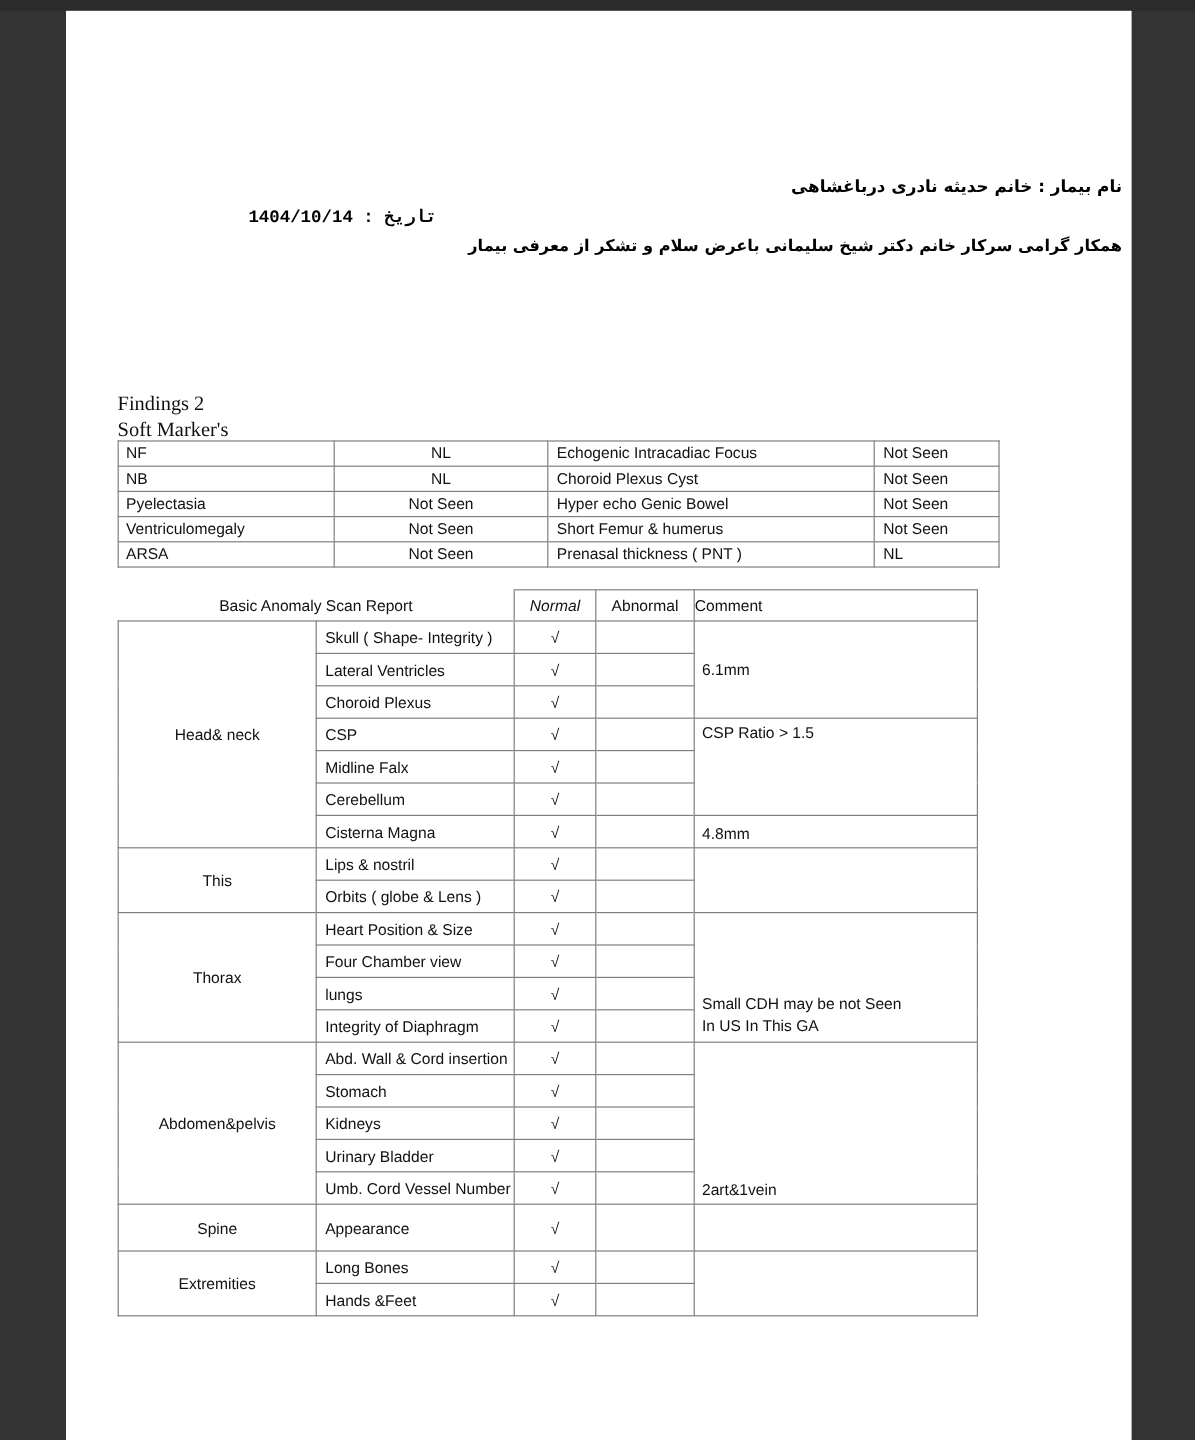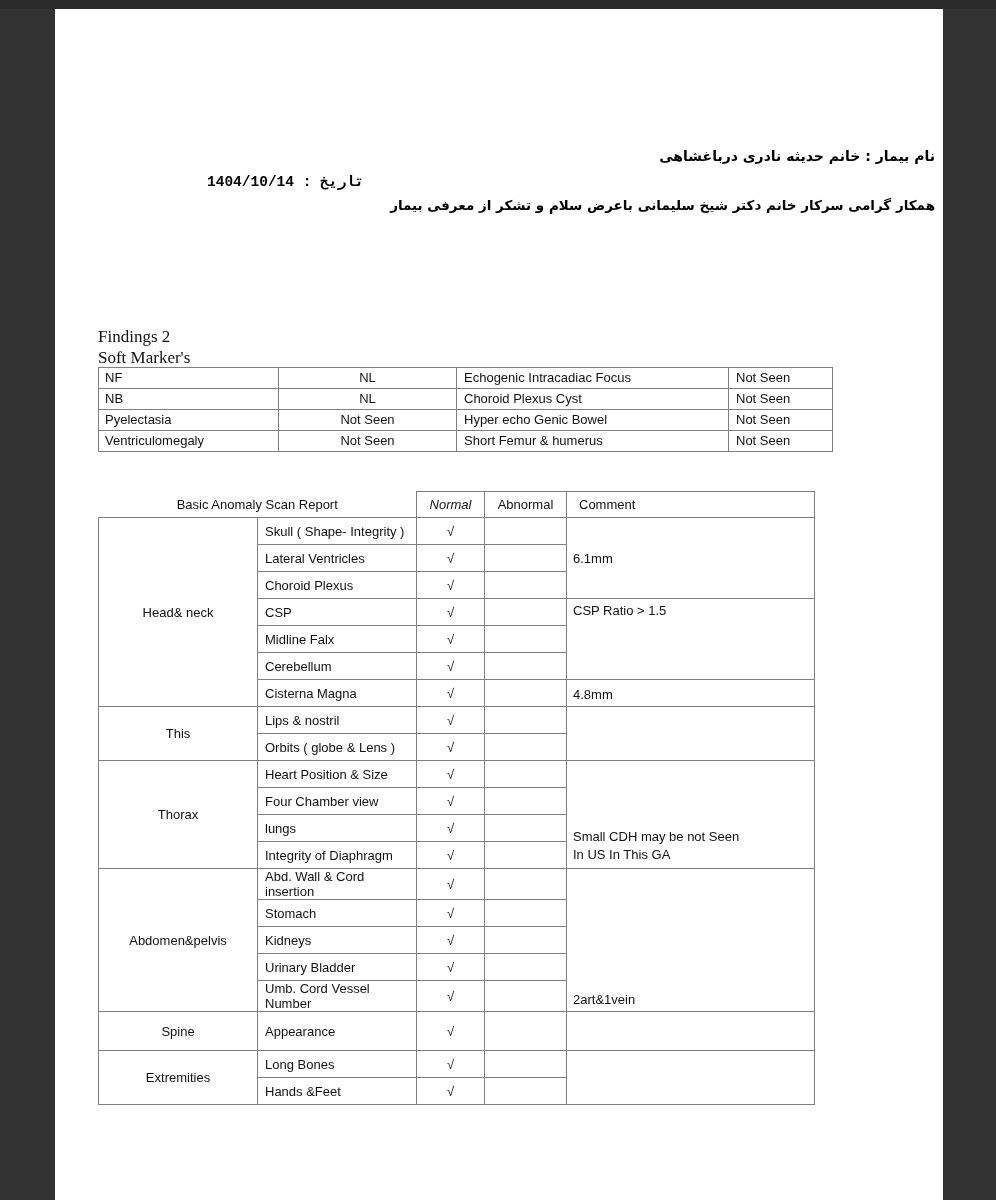--- a/index.html
+++ b/index.html
@@ -120,21 +120,21 @@
   .col-comment { width: 235px; padding-left: 6px; text-align: left; }
 
   #anomaly-table tr.head-row td { height: 25px; }
   td.title-cell {
     text-align: center;
     border-left: none;
     border-top: none;
     border-bottom: none;
   }
   td.head-label { text-align: center; }
-  td.head-comment { text-align: left; padding-left: 12px; }
+  td.head-comment { text-align: left; padding-left: 0; }
   .check { font-size: 13px; }
 
   
   .cmt {
     position: relative;
     padding-left: 0;
   }
   .cmt span.cmt-top    { position: absolute; left: 6px; top: 4px; }
   .cmt span.cmt-mid    { position: absolute; left: 6px; top: 50%; transform: translateY(-50%); }
   .cmt span.cmt-bottom { position: absolute; left: 6px; bottom: 3px; line-height: 16px; }
@@ -177,20 +177,26 @@
           <td class="c2">Not Seen</td>
           <td class="c3">Hyper echo Genic Bowel</td>
           <td class="c4">Not Seen</td>
         </tr>
         <tr>
           <td class="c1">Ventriculomegaly</td>
           <td class="c2">Not Seen</td>
           <td class="c3">Short Femur &amp; humerus</td>
           <td class="c4">Not Seen</td>
         </tr>
+        <tr>
+          <td class="c1">ARSA</td>
+          <td class="c2">Not Seen</td>
+          <td class="c3">Prenasal thickness   ( PNT )</td>
+          <td class="c4">NL</td>
+        </tr>
       </tbody>
     </table>
 
     <table id="anomaly-table">
       <tbody>
 
         <tr class="head-row">
           <td class="title-cell" colspan="2">Basic Anomaly Scan Report</td>
           <td class="col-normal head-label">Normal</td>
           <td class="col-abnorm head-label">Abnormal</td>

